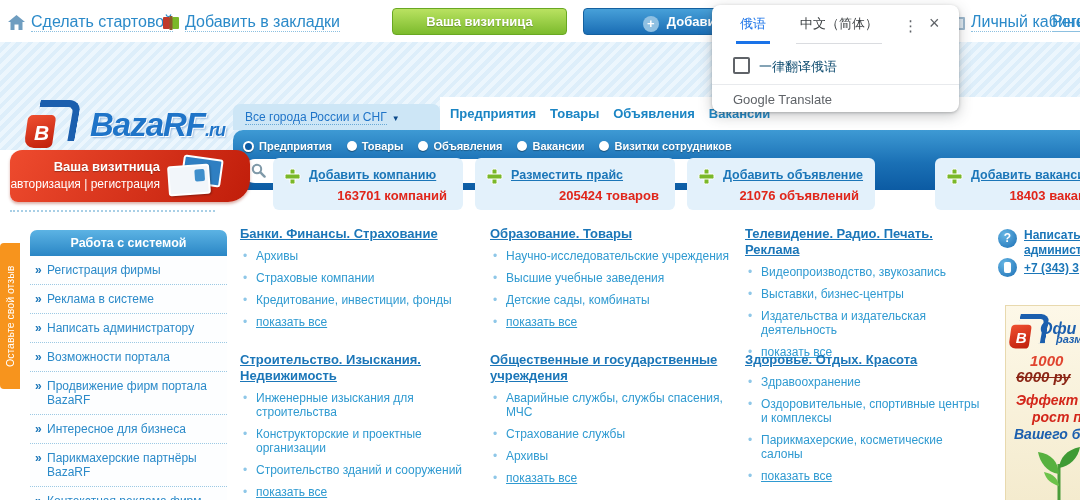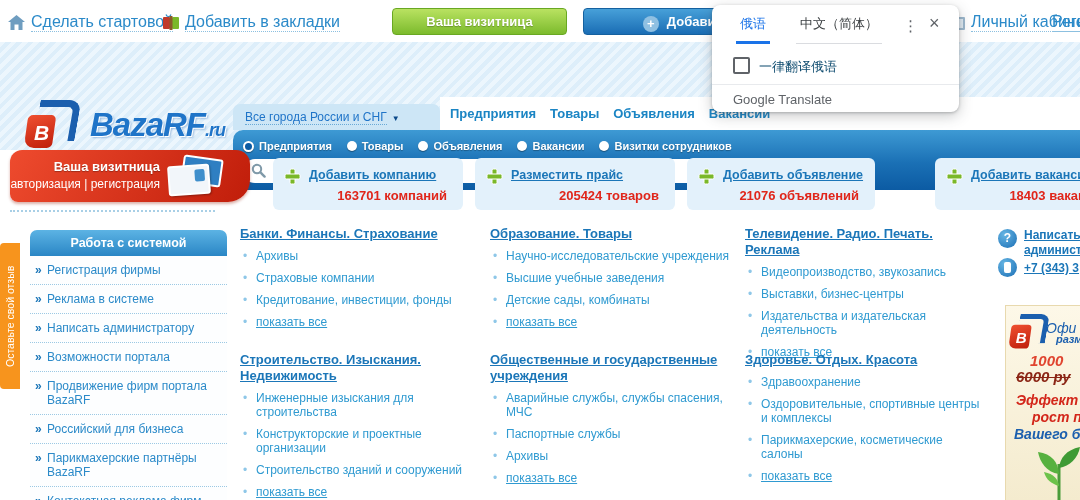--- a/index.html
+++ b/index.html
@@ -104,21 +104,21 @@
         color:#fff;font-weight:bold;text-align:center;line-height:19px;font-size:12px}
   #phico::after{content:"";position:absolute;left:6px;top:4px;width:7px;height:11px;background:#fff;border-radius:2px}
   #admin-lnk{left:1024px;top:228px;width:72px;font-weight:bold;font-size:12px;color:#1b76b8;
         text-decoration:underline;line-height:15px;cursor:pointer}
   #ph-lnk{left:1024px;top:261px;font-weight:bold;font-size:12px;color:#1b76b8;text-decoration:underline;
         white-space:nowrap;cursor:pointer}
   #ad{left:1005px;top:305px;width:160px;height:195px;background:linear-gradient(#fdf8e8,#f4ebce);
         border:1px solid #e8d9ae;cursor:pointer}
   #ad .mini{position:absolute;left:4px;top:8px;transform:scale(.72);transform-origin:0 0}
   .adt{position:absolute;font-style:italic;white-space:nowrap}
-  #ad-l1{left:40px;top:14px;color:#1b5fae;font-weight:normal;font-size:14px}
+  #ad-l1{left:34px;top:14px;color:#1b5fae;font-weight:bold;font-size:16px}
   #ad-l2{left:50px;top:27px;color:#1b5fae;font-weight:bold;font-size:11px}
   #ad-pn{left:24px;top:46px;color:#e0442f;font-weight:bold;font-size:15px}
   #ad-po{left:10px;top:62px;color:#8b2515;font-weight:bold;font-size:15px;text-decoration:line-through}
   #ad-s1{left:10px;top:86px;color:#d3261a;font-weight:bold;font-size:14px}
   #ad-s2{left:26px;top:103px;color:#d3261a;font-weight:bold;font-size:14px}
   #ad-s3{left:8px;top:120px;color:#1b5fae;font-weight:bold;font-size:14px}
   #plant{left:26px;top:138px}
 
   
   #gt{left:712px;top:5px;width:247px;height:107px;background:#fff;border-radius:8px;z-index:50;
@@ -251,21 +251,21 @@
     <span>Оставьте свой отзыв</span>
   </div>
 
 <div id="sb" class="abs">
   <div class="hd">Работа с системой</div>
   <div class="it"><span class="ar">»</span><span>Регистрация фирмы</span></div>
   <div class="it"><span class="ar">»</span><span>Реклама в системе</span></div>
   <div class="it"><span class="ar">»</span><span>Написать администратору</span></div>
   <div class="it"><span class="ar">»</span><span>Возможности портала</span></div>
   <div class="it"><span class="ar">»</span><span>Продвижение фирм портала BazaRF</span></div>
-  <div class="it"><span class="ar">»</span><span>Российский для бизнеса</span></div>
+  <div class="it"><span class="ar">»</span><span>Интересное для бизнеса</span></div>
   <div class="it"><span class="ar">»</span><span>Парикмахерские партнёры BazaRF</span></div>
   <div class="it"><span class="ar">»</span><span>Контекстная реклама фирм</span></div>
 </div>
 
 <div class="cat abs" style="left:240px;top:226px;width:240px">
   <div class="ttl">Банки. Финансы. Страхование</div>
   <div class="ci"><span class="bu">•</span><span class="tx">Архивы</span></div>
   <div class="ci"><span class="bu">•</span><span class="tx">Страховые компании</span></div>
   <div class="ci"><span class="bu">•</span><span class="tx">Кредитование, инвестиции, фонды</span></div>
   <div class="ci more"><span class="bu">•</span><span class="tx">показать все</span></div>
@@ -287,21 +287,21 @@
 <div class="cat abs" style="left:240px;top:352px;width:230px">
   <div class="ttl">Строительство. Изыскания. Недвижимость</div>
   <div class="ci"><span class="bu">•</span><span class="tx">Инженерные изыскания для строительства</span></div>
   <div class="ci"><span class="bu">•</span><span class="tx">Конструкторские и проектные организации</span></div>
   <div class="ci"><span class="bu">•</span><span class="tx">Строительство зданий и сооружений</span></div>
   <div class="ci more"><span class="bu">•</span><span class="tx">показать все</span></div>
 </div>
 <div class="cat abs" style="left:490px;top:352px">
   <div class="ttl">Общественные и государственные учреждения</div>
   <div class="ci"><span class="bu">•</span><span class="tx">Аварийные службы, службы спасения, МЧС</span></div>
-  <div class="ci"><span class="bu">•</span><span class="tx">Паспортные службы</span></div>
+  <div class="ci"><span class="bu">•</span><span class="tx">Страхование службы</span></div>
   <div class="ci"><span class="bu">•</span><span class="tx">Архивы</span></div>
   <div class="ci more"><span class="bu">•</span><span class="tx">показать все</span></div>
 </div>
 <div class="cat abs" style="left:745px;top:352px;width:235px">
   <div class="ttl">Здоровье. Отдых. Красота</div>
   <div class="ci"><span class="bu">•</span><span class="tx">Здравоохранение</span></div>
   <div class="ci"><span class="bu">•</span><span class="tx">Оздоровительные, спортивные центры и комплексы</span></div>
   <div class="ci"><span class="bu">•</span><span class="tx">Парикмахерские, косметические салоны</span></div>
   <div class="ci more"><span class="bu">•</span><span class="tx">показать все</span></div>
 </div>

